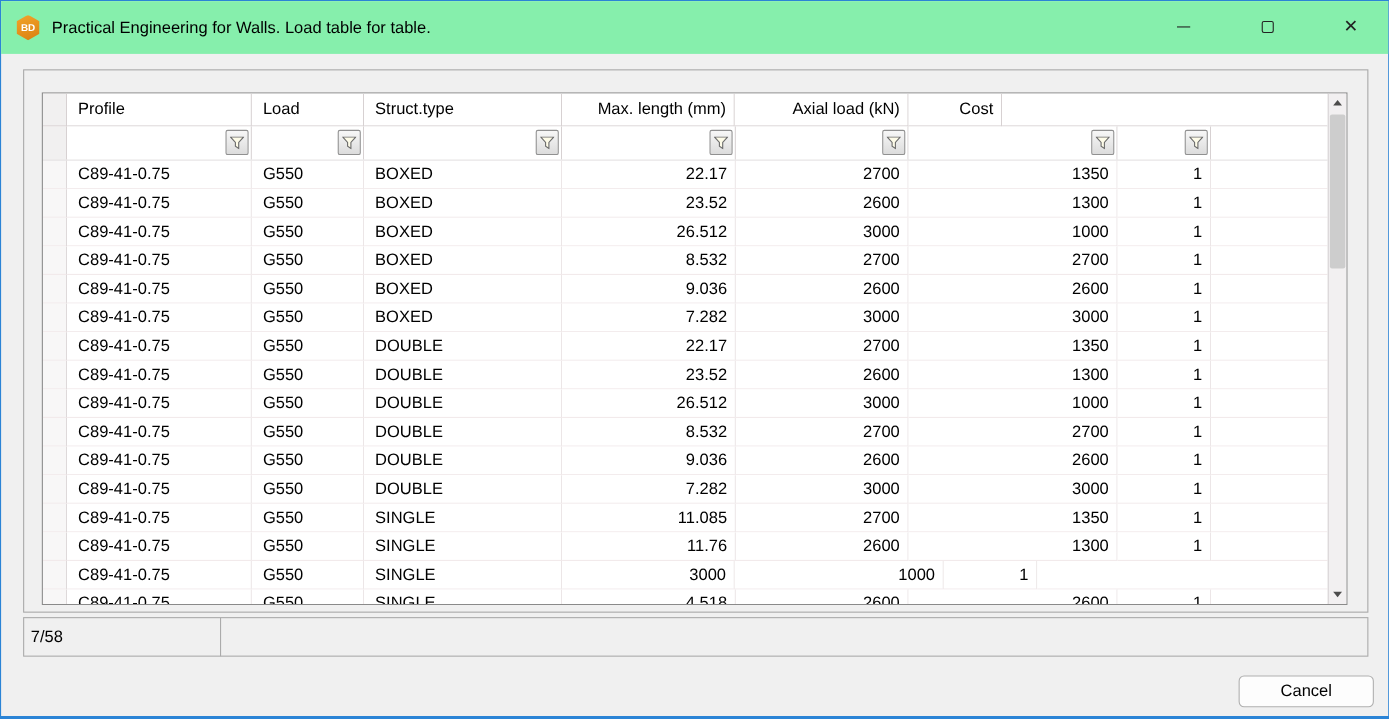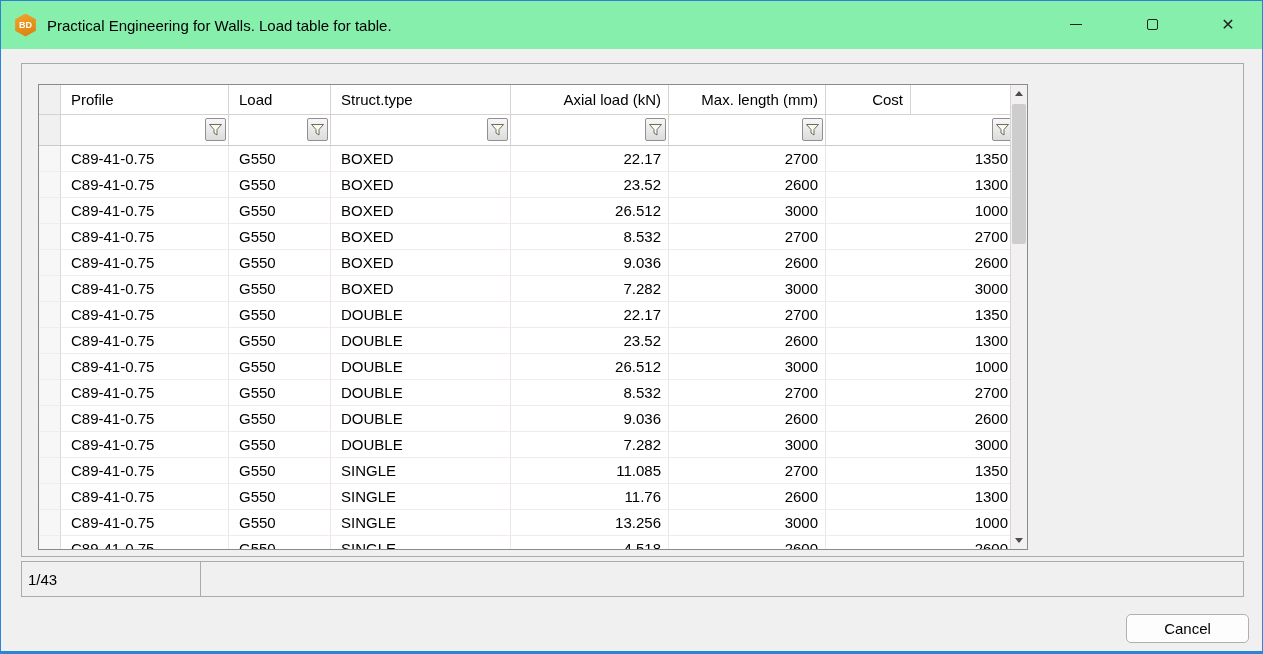--- a/index.html
+++ b/index.html
@@ -38,21 +38,21 @@
   .glyph-min { width:12px; height:1px; background:#222; display:block; }
   .glyph-max { width:11px; height:11px; border:1.2px solid #222; border-radius:2px; display:block; }
   .glyph-close { font-size:16px; color:#222; line-height:1; }
   
   .big-panel {
     position:absolute; left:20px; top:62px; width:1223px; height:494px;
     border:1px solid #a9a9a9; background:#f0f0f0;
   }
   
   .grid {
-    position:absolute; left:37px; top:83px; width:990px; height:466px;
+    position:absolute; left:37px; top:83px; width:1187px; height:466px;
     border:1px solid #8a8a8a; background:#fff; overflow:hidden;
   }
   .grid-inner { position:absolute; inset:0; right:17px; overflow:hidden; }
   .grow { display:flex; width:100%; }
   .hrow { height:30px; }
   .frow { height:31px; border-bottom:1px solid #cfc9ca; }
   .drow { height:26px; }
   .hcell {
     display:flex; align-items:center;
     padding:0 10px; font-size:15px; color:#000;
@@ -133,22 +133,22 @@
 
   <div class="big-panel"></div>
 
   <div class="grid">
     <div class="grid-inner">
       <div class="grow hrow">
           <div class="hcell sel" style="width: 22px;"></div>
           <div class="hcell" style="width: 168px;">Profile</div>
           <div class="hcell" style="width: 102px;">Load</div>
           <div class="hcell" style="width: 180px;">Struct.type</div>
+          <div class="hcell right" style="width: 157px;">Max. length (mm)</div>
           <div class="hcell right" style="width: 158px;">Axial load (kN)</div>
-          <div class="hcell right" style="width: 157px;">Max. length (mm)</div>
           <div class="hcell right" style="width: 85px;">Cost</div>
           <div class="hcell fill"></div>
         </div>
       <div class="grow frow">
           <div class="fcell sel" style="width: 22px;"></div>
           <div class="fcell" style="width: 168px;">
             <div class="fbtn">
               <svg width="13" height="12" viewBox="0 0 13 12">
                 <path d="M0.5 0.5 H12.5 L8 5.5 V11 L5 9 V5.5 Z" fill="#fdfbe8" stroke="#6b6b6b" stroke-width="1"></path>
               </svg>
@@ -351,21 +351,20 @@
             <div class="cell right" style="width: 157px;">2600</div>
             <div class="cell right" style="width: 190px;">1300</div>
             <div class="cell right" style="width: 85px;">1</div>
             <div class="cell fill"></div>
           </div>
           <div class="grow drow">
             <div class="cell sel" style="width: 22px;"></div>
             <div class="cell" style="width: 168px;">C89-41-0.75</div>
             <div class="cell" style="width: 102px;">G550</div>
             <div class="cell" style="width: 180px;">SINGLE</div>
-            <div class="cell right" style="width: 158px;">13.256</div>
             <div class="cell right" style="width: 157px;">3000</div>
             <div class="cell right" style="width: 190px;">1000</div>
             <div class="cell right" style="width: 85px;">1</div>
             <div class="cell fill"></div>
           </div>
           <div class="grow drow">
             <div class="cell sel" style="width: 22px;"></div>
             <div class="cell" style="width: 168px;">C89-41-0.75</div>
             <div class="cell" style="width: 102px;">G550</div>
             <div class="cell" style="width: 180px;">SINGLE</div>
@@ -382,19 +381,19 @@
         <span class="tri-up"></span>
       </div>
       <div class="sb-thumb"></div>
       <div class="sb-btn sb-down">
         <span class="tri-down"></span>
       </div>
     </div>
   </div>
 
   <div class="status-panel1">
-    <span>1/43</span>
+    <span>7/58</span>
   </div>
   <div class="status-panel2"></div>
 
   <div class="btn btn-cancel">Cancel</div>
 
 </div>
 
 </body></html>

